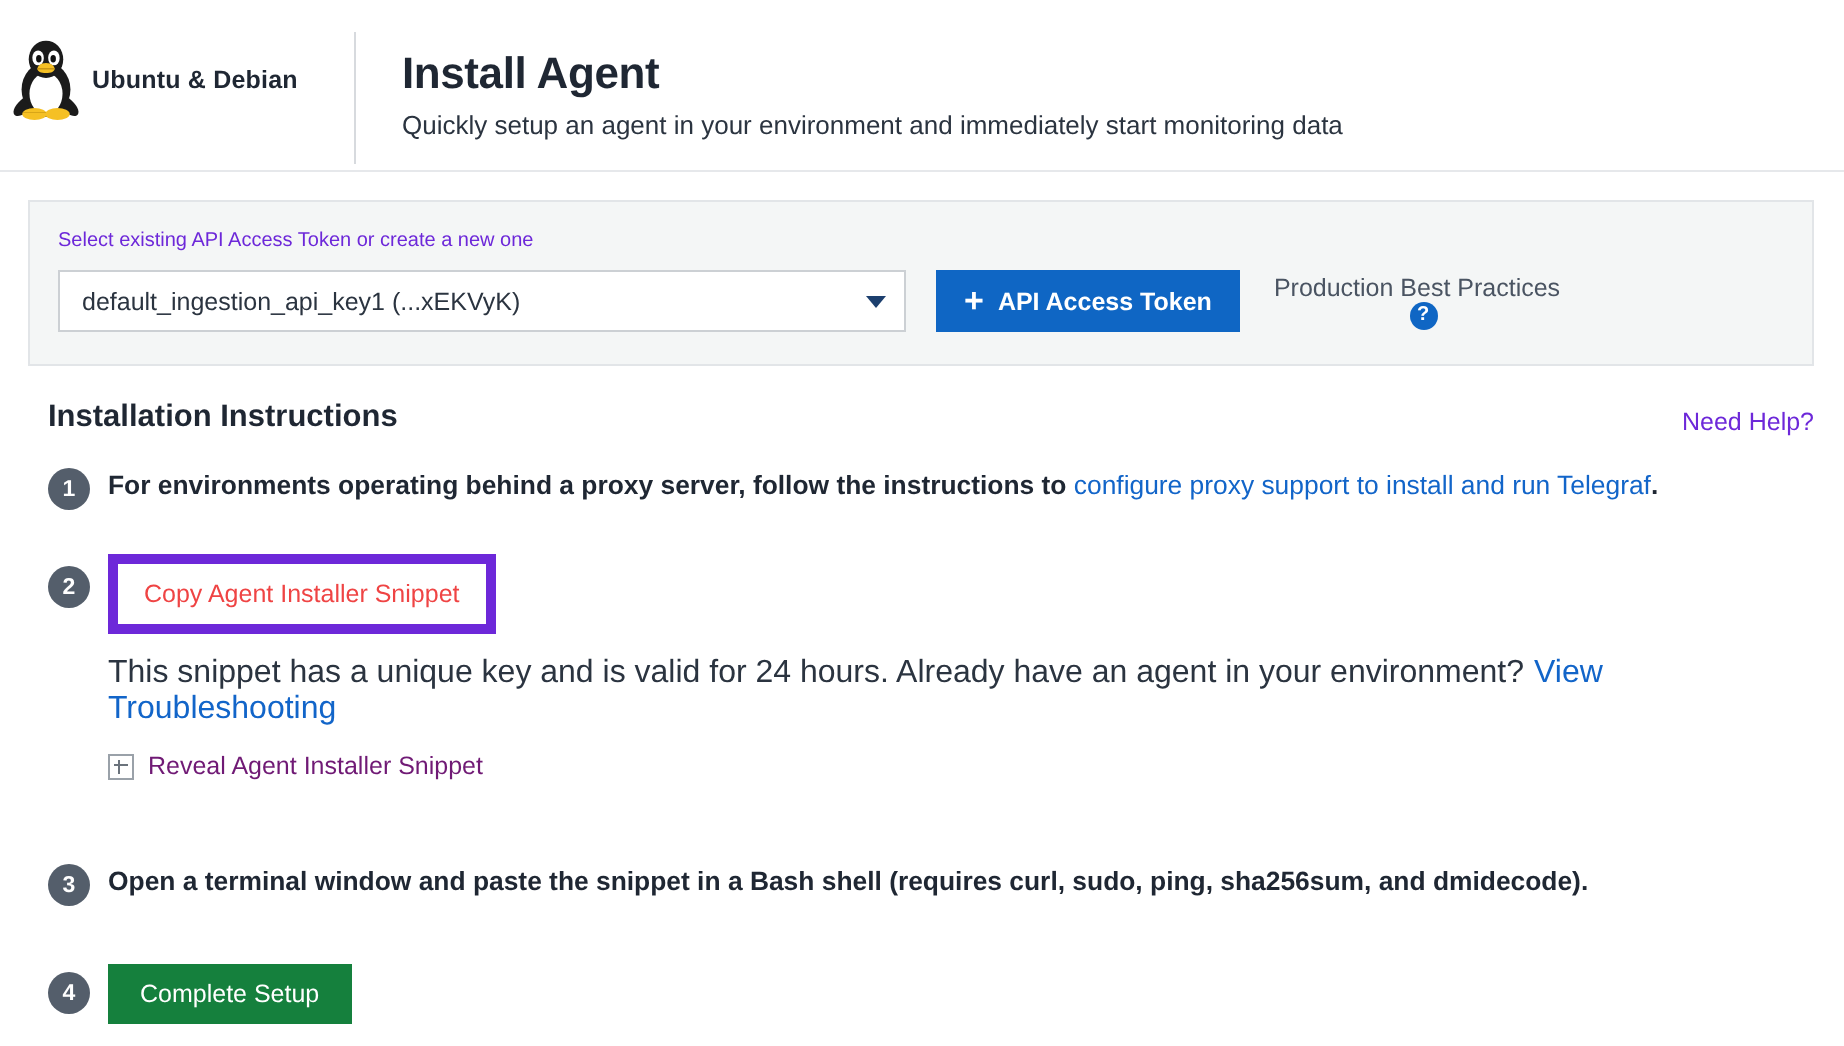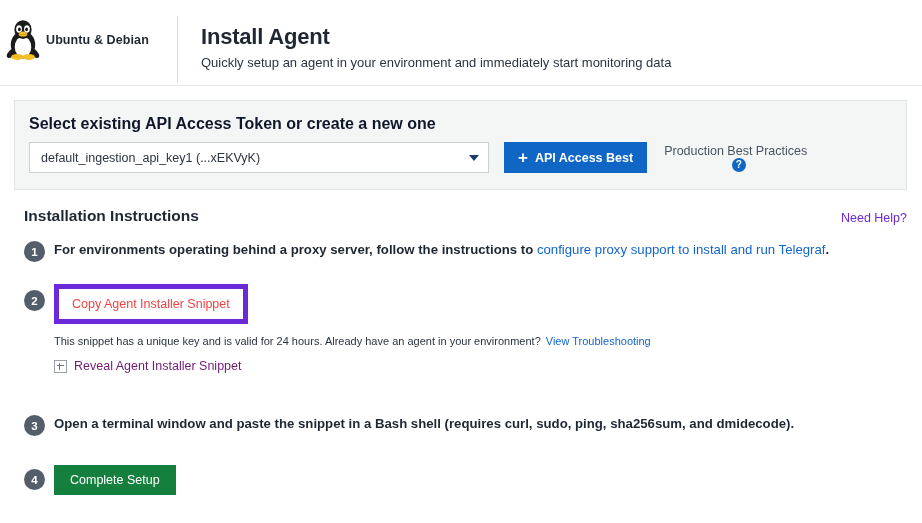--- a/index.html
+++ b/index.html
@@ -71,31 +71,31 @@
 
   
   .token-panel {
     margin: 14px 15px 0 14px;
     background: #f4f6f6;
     border: 1px solid #e2e5e8;
     padding: 14px 0 16px 14px;
     box-sizing: border-box;
   }
   .token-panel-heading {
-    font-size: 16px;
-    font-weight: bold;
-    color: #0f172a;
+    font-size: 10px;
+    font-weight: normal;
+    color: #6d28d9;
     margin-bottom: 9px;
   }
   .token-row {
     display: flex;
     align-items: center;
   }
   .token-select {
-    width: 460px;
+    width: 424px;
     height: 31px;
     background: #ffffff;
     border: 1px solid #ccd0d4;
     display: flex;
     align-items: center;
     justify-content: space-between;
     padding: 0 9px 0 11px;
     box-sizing: border-box;
     font-size: 12.5px;
     color: #2b3440;
@@ -218,21 +218,21 @@
     background: #ffffff;
     border: 5px solid #6d28d9;
     color: #ef4444;
     font-size: 12.5px;
     padding: 8px 13px;
     cursor: pointer;
     font-family: "Liberation Sans", sans-serif;
   }
   .snippet-note {
     margin-top: 11px;
-    font-size: 11px;
+    font-size: 16px;
     color: #2b3440;
   }
   .snippet-note .note-link {
     color: #1265c9;
     margin-left: 5px;
     cursor: pointer;
   }
   .reveal-row {
     margin-top: 12px;
     display: flex;
@@ -317,21 +317,21 @@
   <div class="token-panel-heading">Select existing API Access Token or create a new one</div>
 
   <div class="token-row">
     <div class="token-select" title="Select an API Access Token">
       <span>default_ingestion_api_key1 (...xEKVyK)</span>
       <span class="caret-down"></span>
     </div>
 
     <button class="api-token-button">
       <span class="plus-glyph">+</span>
-      <span>API Access Best</span>
+      <span>API Access Token</span>
     </button>
 
     <div class="best-practices">
       <span>Production Best Practices</span>
       <span class="help-circle">?</span>
     </div>
   </div>
 </div>
 
 <div class="instructions-section">

